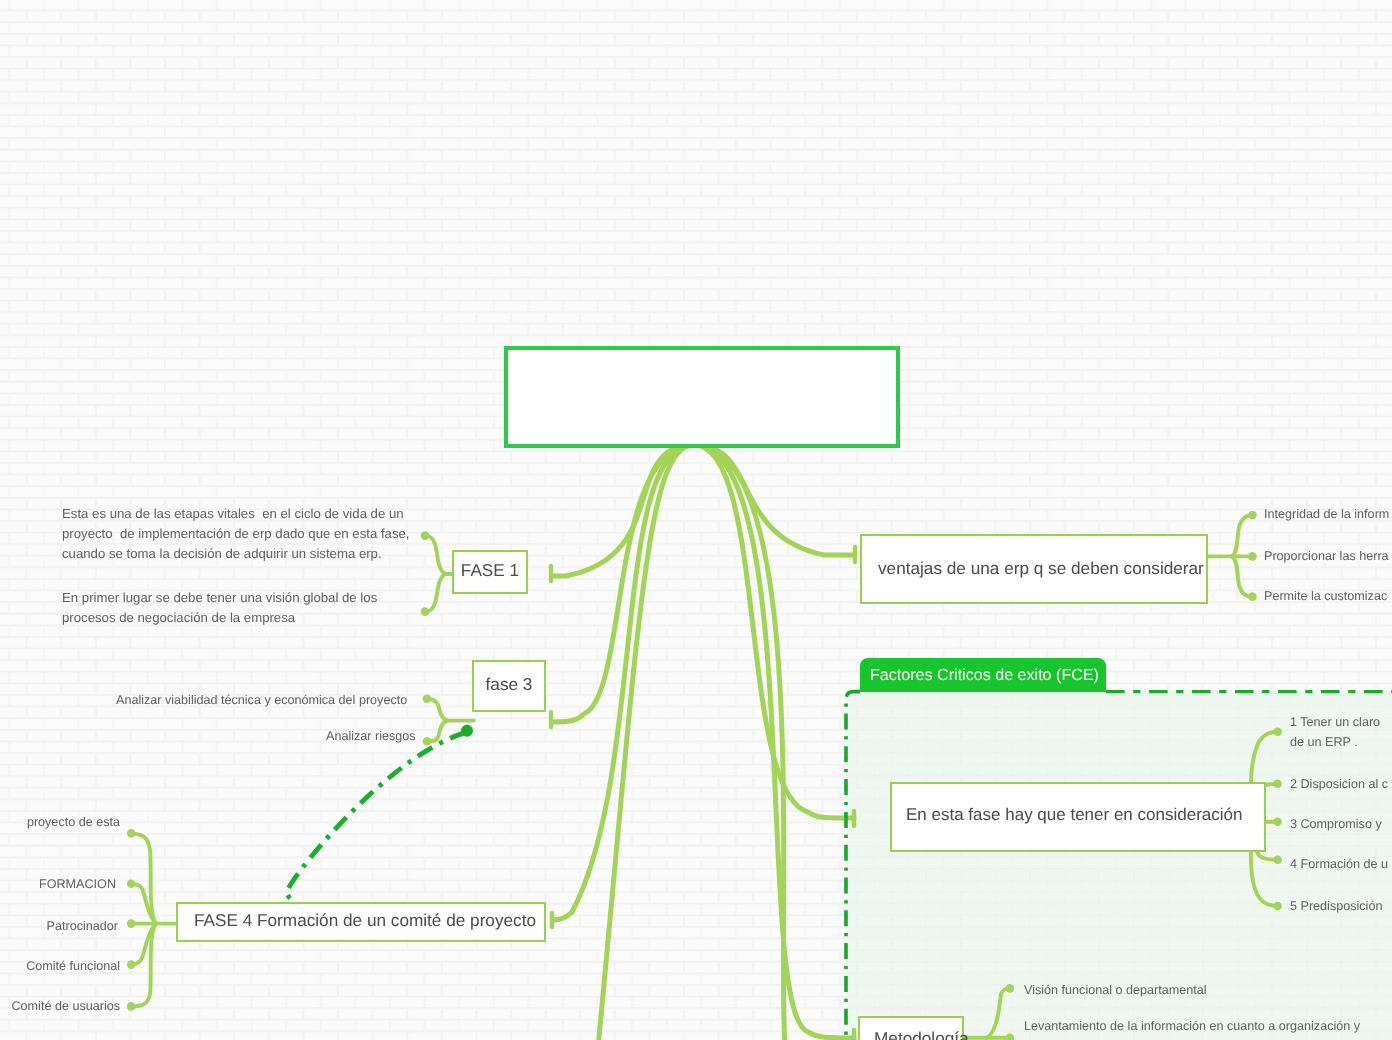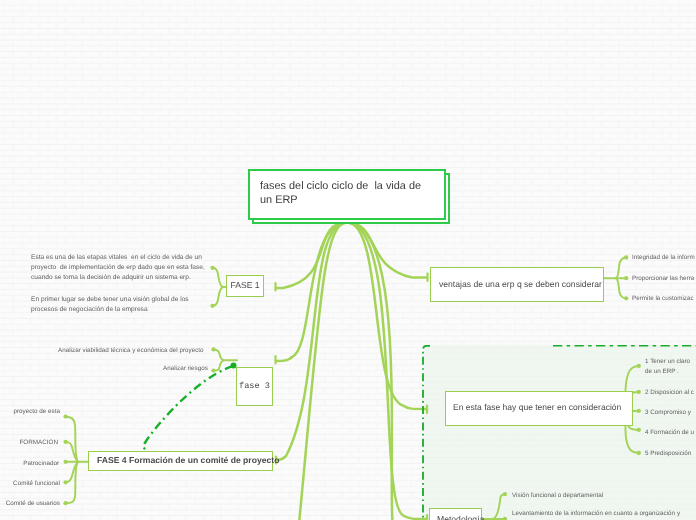--- a/index.html
+++ b/index.html
@@ -30,27 +30,27 @@
 .lbl{position:absolute;color:#606060;font-size:6.3px;white-space:nowrap;line-height:9px;}
 .para{position:absolute;color:#606060;font-size:6.6px;line-height:9.8px;white-space:nowrap;}
 
 
 .n1{left:226px;top:275px;width:38px;height:22px;}
 .n1 .t{padding:0;text-align:center;}
 .p-note1{left:31px;top:253px;}
 .p-note2{left:31px;top:295px;}
 
 
-.n3{left:236px;top:367px;width:37px;height:39px;font-family:Liberation Mono, monospace;}
+.n3{left:236px;top:330px;width:37px;height:26px;}
 .n3 .t{padding:0;text-align:center;}
 .l31{left:58px;top:346px;}
 .l32{left:163px;top:364px;}
 
 
-.n4{left:88px;top:451px;width:185px;height:20px;font-weight:bold;}
+.n4{left:88px;top:451px;width:185px;height:20px;}
 .n4 .t{padding:0 8px;}
 .l41{right:636px;top:407px;}
 .l42{right:638px;top:438px;}
 .l43{right:637px;top:459px;}
 .l44{right:636px;top:479px;}
 .l45{right:636px;top:499px;}
 
 
 .nv{left:430px;top:267px;width:174px;height:35px;}
 .lv1{left:632px;top:253px;}
@@ -170,23 +170,20 @@
   <path d="M427,405.5 L427,413"></path>
   <path d="M427,515 L427,520"></path>
  </g>
  <g>
   <path d="M233,366.2 C192,378.3 141,444 143.5,446.5 C144,448.5 145.5,450 147,450" fill="none" stroke="#17b02a" stroke-width="2.4" stroke-dasharray="8.5 4 2 4" stroke-linecap="butt"></path>
   <circle cx="233.5" cy="365.4" r="3.0" fill="#17ae26"></circle>
  </g>
 </svg>
 
 <div id="central-shadow"></div>
-<div class="node" id="central">
-      <div class="t"><span>fases del ciclo ciclo de &nbsp;la vida de</span><br><span>un ERP</span></div>
-    </div>
 
  <div class="node n1">
       <span class="t">FASE 1</span>
     </div>
  <div class="para p-note1">
   <div>Esta es una de las etapas vitales &nbsp;en el ciclo de vida de un</div>
   <div>proyecto &nbsp;de implementación de erp dado que en esta fase,</div>
   <div>cuando se toma la decisión de adquirir un sistema erp.</div>
  </div>
  <div class="para p-note2">
@@ -209,20 +206,23 @@
  <div class="lbl l44">Comité funcional</div>
  <div class="lbl l45">Comité de usuarios</div>
 
  <div class="node nv">
       <span class="t">ventajas de una erp q se deben considerar</span>
     </div>
  <div class="lbl lv1">Integridad de la inform</div>
  <div class="lbl lv2">Proporcionar las herra</div>
  <div class="lbl lv3">Permite la customizac</div>
 
+ <div class="fce-tab">
+      <span>Factores Criticos de exito (FCE)</span>
+    </div>
  <div class="node nf">
       <div class="t">
         <div>En esta fase hay que tener en consideración</div>
       </div>
     </div>
  <div class="lbl lf1">1  Tener  un claro</div>
  <div class="lbl lf1b">de un ERP .</div>
  <div class="lbl lf2">2  Disposicion al c</div>
  <div class="lbl lf3">3  Compromiso y</div>
  <div class="lbl lf4">4  Formación de u</div>

